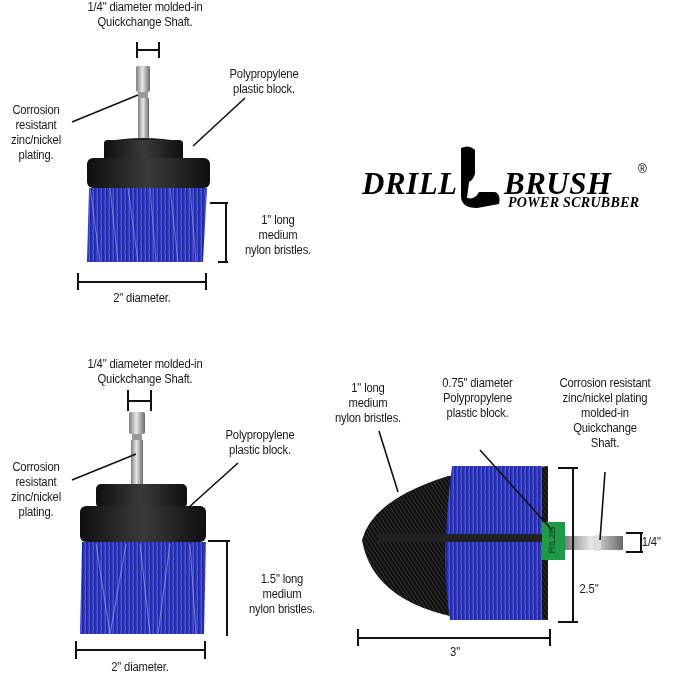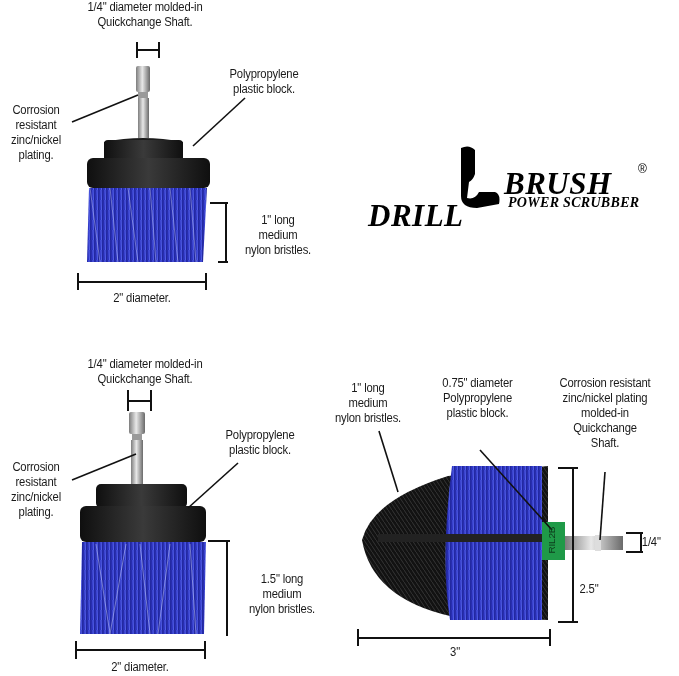--- a/index.html
+++ b/index.html
@@ -100,21 +100,21 @@
     <path d="M558 468 L578 468 M573 468 L573 622 M558 622 L578 622"></path>
     <path d="M626 533 L643 533 M641 533 L641 552 M626 552 L643 552"></path>
     <path d="M358 629 L358 646 M358 638 L550 638 M550 629 L550 646"></path>
     <path d="M379 431 L398 492" stroke-width="1.6"></path>
     <path d="M480 450 L552 530" stroke-width="1.6"></path>
     <path d="M605 472 L600 540" stroke-width="1.6"></path>
   </g>
 </svg>
 
 <div class="logo">
-  <div class="word" style="left:16px;margin-top:32px;">DRILL</div>
+  <div class="word" style="left:10px;">DRILL</div>
   <svg style="position:absolute;left:103px;top:-6px;" width="46" height="64" viewBox="0 0 46 64">
     <path d="M6 2 Q14 -2 20 4 L20 28 Q18 34 14 36 L12 52 Q20 54 24 46 L40 46 Q46 48 44 58 L22 62 Q6 62 6 50 Z" fill="#000"></path>
   </svg>
   <div class="word" style="left:152px;text-align:right;">BRUSH</div>
   <div class="reg">®</div>
   <div class="sub">POWER SCRUBBER</div>
 </div>
 
 <div class="lbl" style="left:50px;top:0px;width:190px;">
   <span>1/4" diameter molded-in</span>

